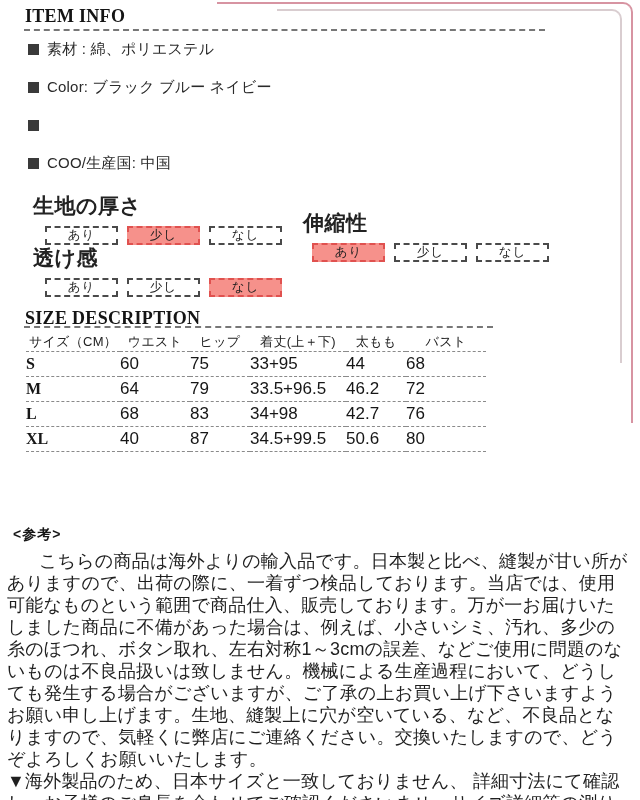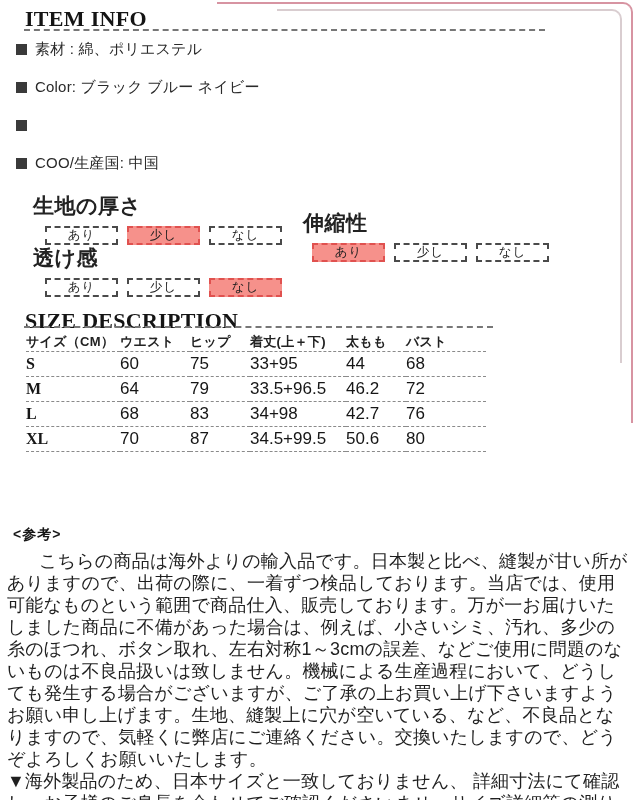--- a/index.html
+++ b/index.html
@@ -22,34 +22,34 @@
   .frame.inner{
     left:277px;top:9px;width:345px;height:354px;
     border-top-width:2px;border-right-width:2px;
     border-color:var(--frame-inner,#d9cdd0);
     border-top-right-radius:10px;
   }
   
   .sec-heading{
     position:absolute;left:25px;
     font-family:"Liberation Serif","DejaVu Serif",serif;
-    font-weight:bold;font-size:22px;color:#141414;
+    font-weight:bold;font-size:18px;color:#141414;
     letter-spacing:.3px;white-space:nowrap;
   }
   .sec-rule{
     position:absolute;height:0;
     border-bottom:2px dashed var(--dashed-line,#777);
   }
   #iteminfo-heading{top:6px;}
   #iteminfo-rule{left:24px;top:29px;width:521px;}
   #sizedesc-heading{top:308px;}
   #sizedesc-rule{left:24px;top:326px;width:469px;}
 
   
-  .item-list{position:absolute;left:16px;top:41px;list-style:none;margin:0;padding:0;}
+  .item-list{position:absolute;left:28px;top:41px;list-style:none;margin:0;padding:0;}
   .item-list li{display:flex;align-items:center;height:17px;margin-bottom:21px;}
   .sq{
     width:11px;height:11px;background:#3a3a3a;flex:0 0 11px;margin-right:8px;
   }
   .item-label{font-size:15px;color:#2a2a2a;white-space:nowrap;letter-spacing:.2px;}
 
   
   .spec-group{position:absolute;}
   .spec-title{font-size:21px;font-weight:600;color:#222;letter-spacing:.5px;}
   .spec-options{display:flex;margin-top:6px;}
@@ -69,21 +69,21 @@
   #spec-stretch .spec-options{margin-left:9px;}
   #spec-sheer{left:33px;top:244px;}
   #spec-sheer .spec-options{margin-left:12px;}
 
   
   .size-table{
     position:absolute;left:26px;top:332px;width:460px;
     border-collapse:collapse;table-layout:fixed;
   }
   .size-table th{
-    font-size:13px;font-weight:bold;color:#222;text-align:left;
+    font-size:13px;font-weight:normal;color:#222;text-align:center;
     height:19px;padding:0;border-bottom:1.5px dashed #8a8a8a;
     white-space:nowrap;letter-spacing:.3px;
   }
   .size-table td{
     font-size:17px;color:#161616;text-align:left;
     height:24px;padding:0;border-bottom:1.5px dashed #8a8a8a;
     white-space:nowrap;
   }
   .size-table td.szl{
     font-family:"Liberation Serif","DejaVu Serif",serif;
@@ -200,21 +200,21 @@
       <tr>
         <td class="szl c1-td">L</td>
         <td class="c2-td">68</td>
         <td class="c3-td">83</td>
         <td class="c4-td">34+98</td>
         <td class="c5-td">42.7</td>
         <td class="c6-td">76</td>
       </tr>
       <tr>
         <td class="szl c1-td">XL</td>
-        <td class="c2-td">70</td>
+        <td class="c2-td">40</td>
         <td class="c3-td">87</td>
         <td class="c4-td">34.5+99.5</td>
         <td class="c5-td">50.6</td>
         <td class="c6-td">80</td>
       </tr>
     </tbody>
   </table>
 
   <div class="ref-heading">&lt;参考&gt;</div>
   <div class="ref-body">こちらの商品は海外よりの輸入品です。日本製と比べ、縫製が甘い所がありますので、出荷の際に、一着ずつ検品しております。当店では、使用可能なものという範囲で商品仕入、販売しております。万が一お届けいたしました商品に不備があった場合は、例えば、小さいシミ、汚れ、多少の糸のほつれ、ボタン取れ、左右対称1～3cmの誤差、などご使用に問題のないものは不良品扱いは致しません。機械による生産過程において、どうしても発生する場合がございますが、ご了承の上お買い上げ下さいますようお願い申し上げます。生地、縫製上に穴が空いている、など、不良品となりますので、気軽くに弊店にご連絡ください。交換いたしますので、どうぞよろしくお願いいたします。

